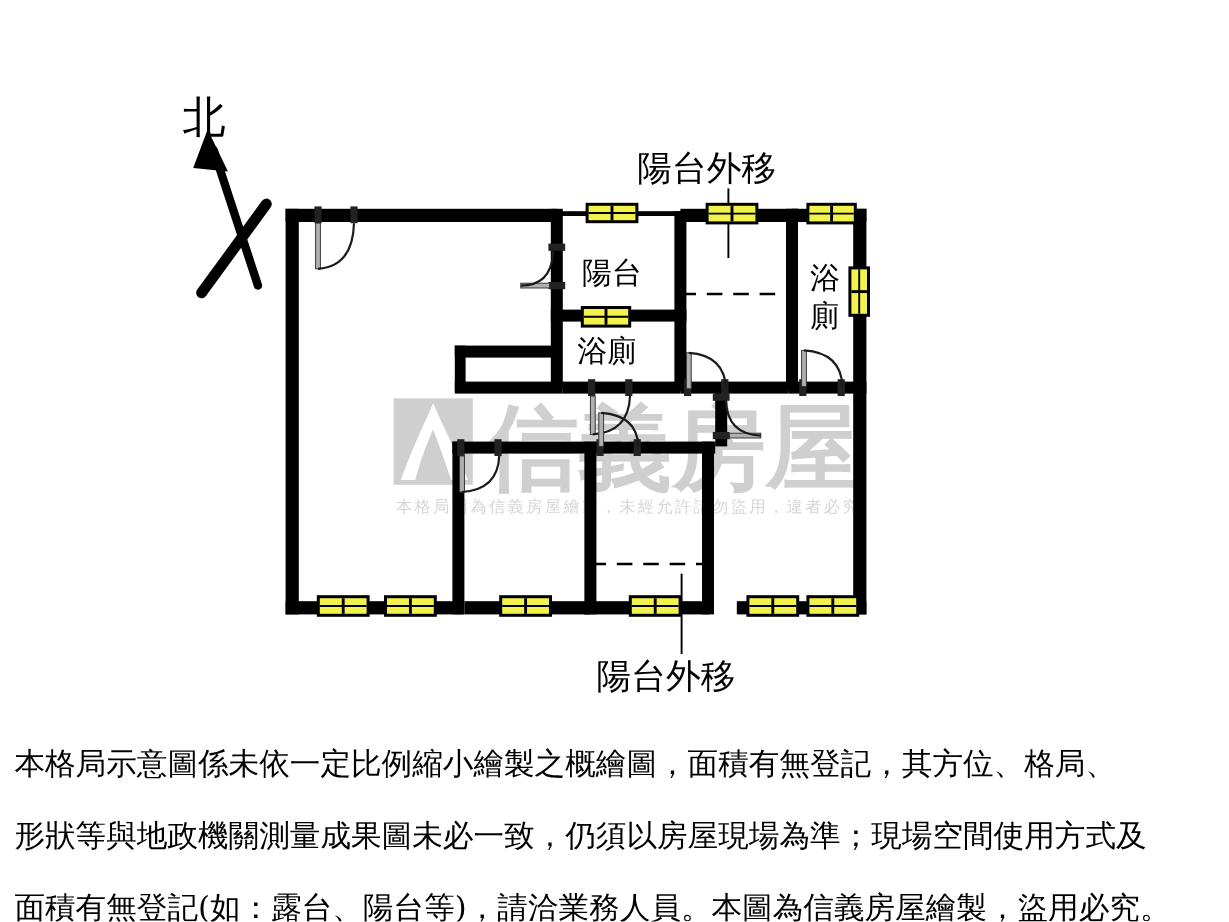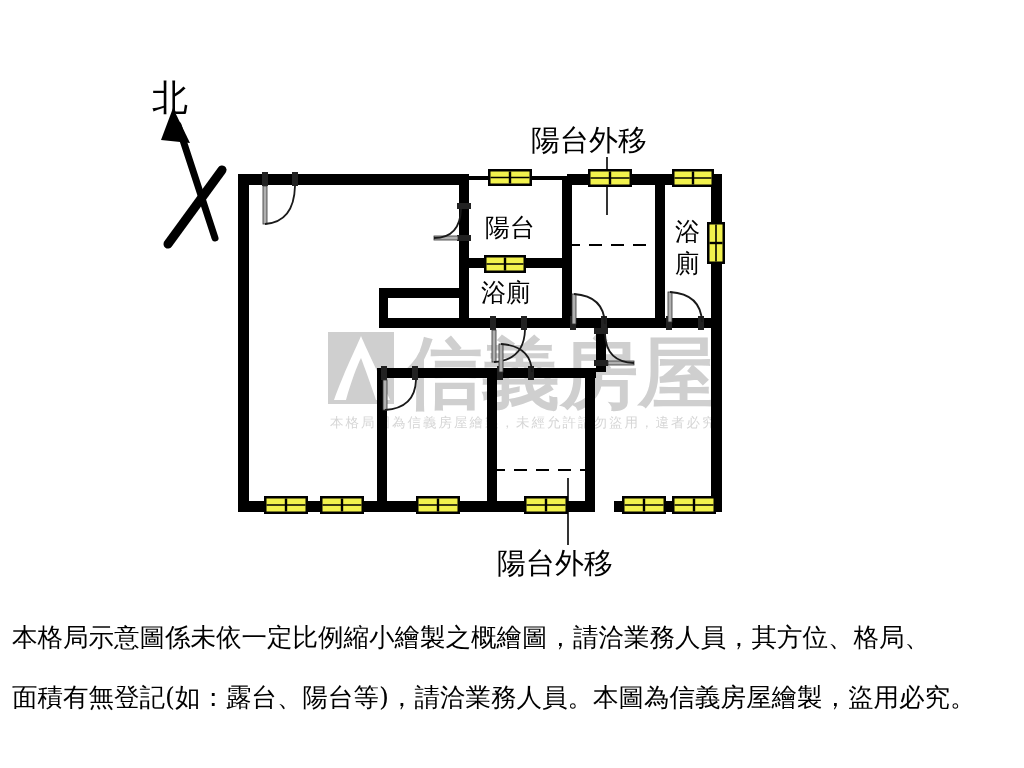--- a/index.html
+++ b/index.html
@@ -274,17 +274,18 @@
     <text x="481" y="301" font-size="25" fill="#000" font-family="DejaVu Serif, Liberation Serif, serif">浴廁</text>
 
     <g>
       <text x="675" y="240" font-size="25" fill="#000" font-family="DejaVu Serif, Liberation Serif, serif">浴</text>
       <text x="675" y="272" font-size="25" fill="#000" font-family="DejaVu Serif, Liberation Serif, serif">廁</text>
     </g>
 
   </svg>
 
   <div class="disclaimer">
-    <span>本格局示意圖係未依一定比例縮小繪製之概繪圖，請洽業務人員，其方位、格局、</span>
+    <span>本格局示意圖係未依一定比例縮小繪製之概繪圖，面積有無登記，其方位、格局、</span>
+    <span>形狀等與地政機關測量成果圖未必一致，仍須以房屋現場為準；現場空間使用方式及</span>
     <span>面積有無登記(如：露台、陽台等)，請洽業務人員。本圖為信義房屋繪製，盜用必究。</span>
   </div>
 
 </div>
 
 </body></html>

